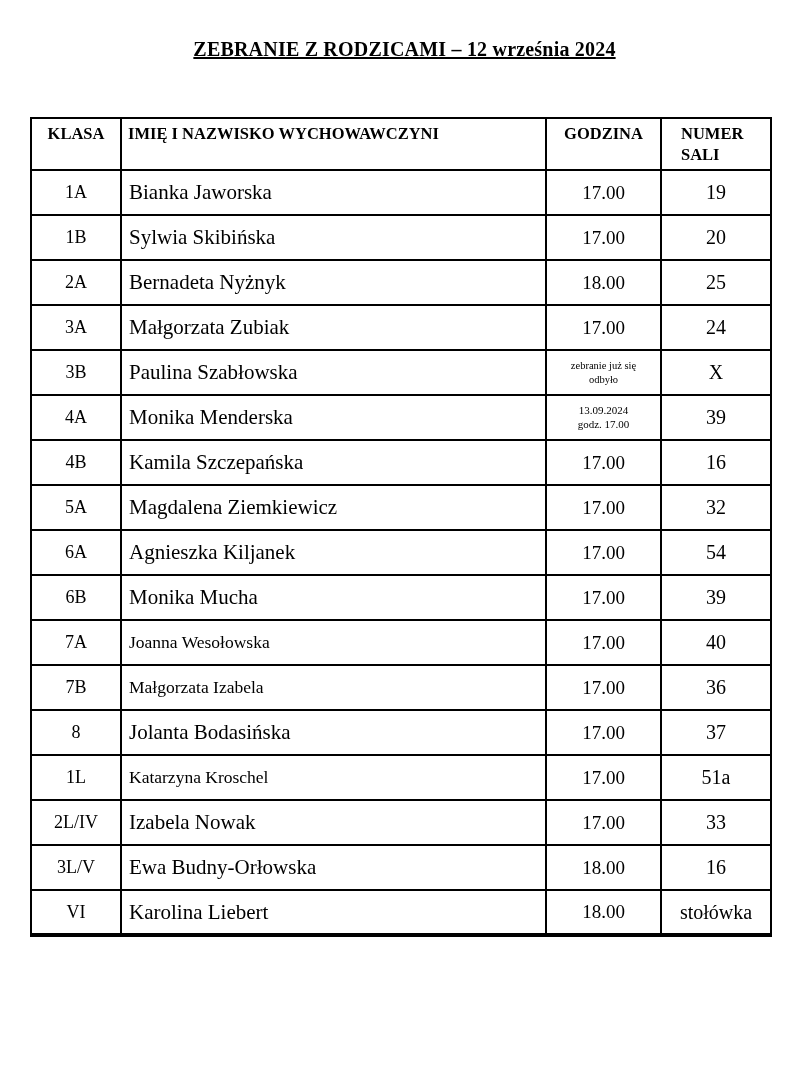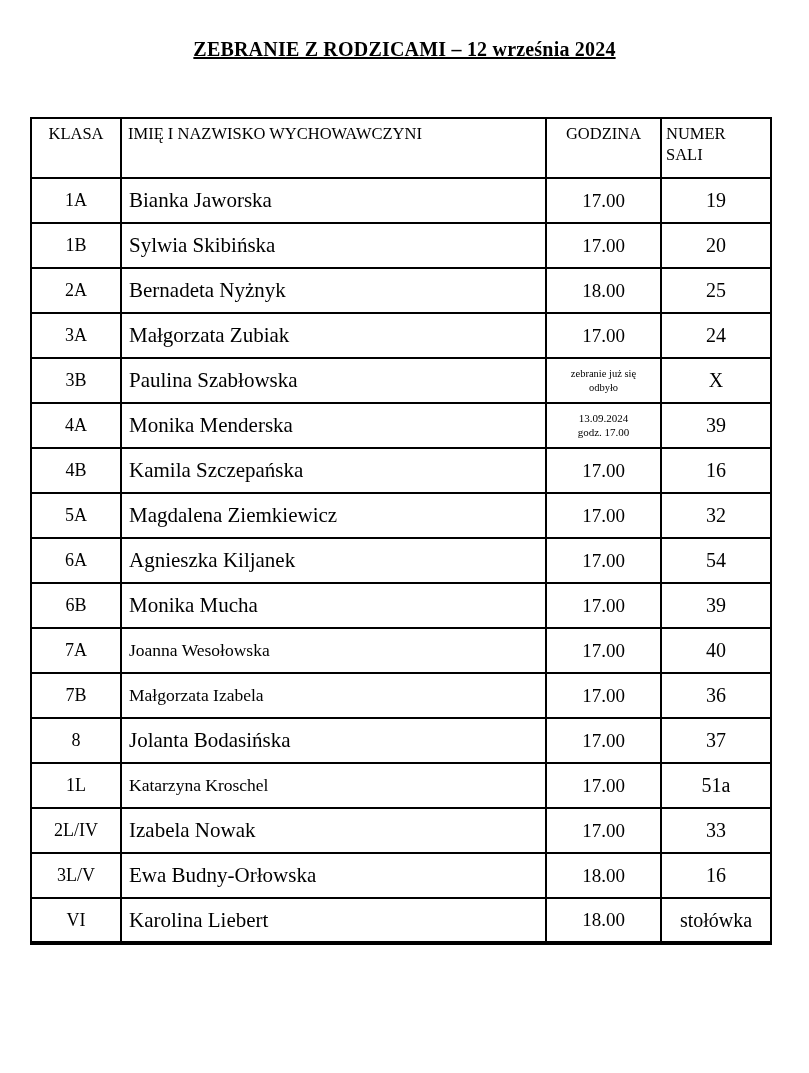--- a/index.html
+++ b/index.html
@@ -26,30 +26,30 @@
     table-layout: fixed;
     width: 740px;
     margin: 56px 0 0 30px;
   }
   th, td {
     border: 2px solid #000;
     overflow: hidden;
   }
   thead th {
     font-size: 16.5px;
-    font-weight: normal;
+    font-weight: bold;
     vertical-align: top;
     padding: 5px 4px 0 4px;
-    height: 60px;
+    height: 52px;
     line-height: 1.25;
   }
   th.col-klasa  { width: 90px;  text-align: center; }
   th.col-name   { width: 425px; text-align: left; padding-left: 6px; }
   th.col-godzina{ width: 115px; text-align: center; }
-  th.col-numer  { width: 110px; text-align: left; padding-left: 4px; border-radius: 23px; }
+  th.col-numer  { width: 110px; text-align: left; padding-left: 19px; border-radius: 23px; }
   tbody td { height: 45px; vertical-align: middle; }
   td.cell-klasa {
     text-align: center;
     font-size: 18px;
   }
   td.cell-name {
     text-align: left;
     padding-left: 7px;
     font-size: 21px;
   }

